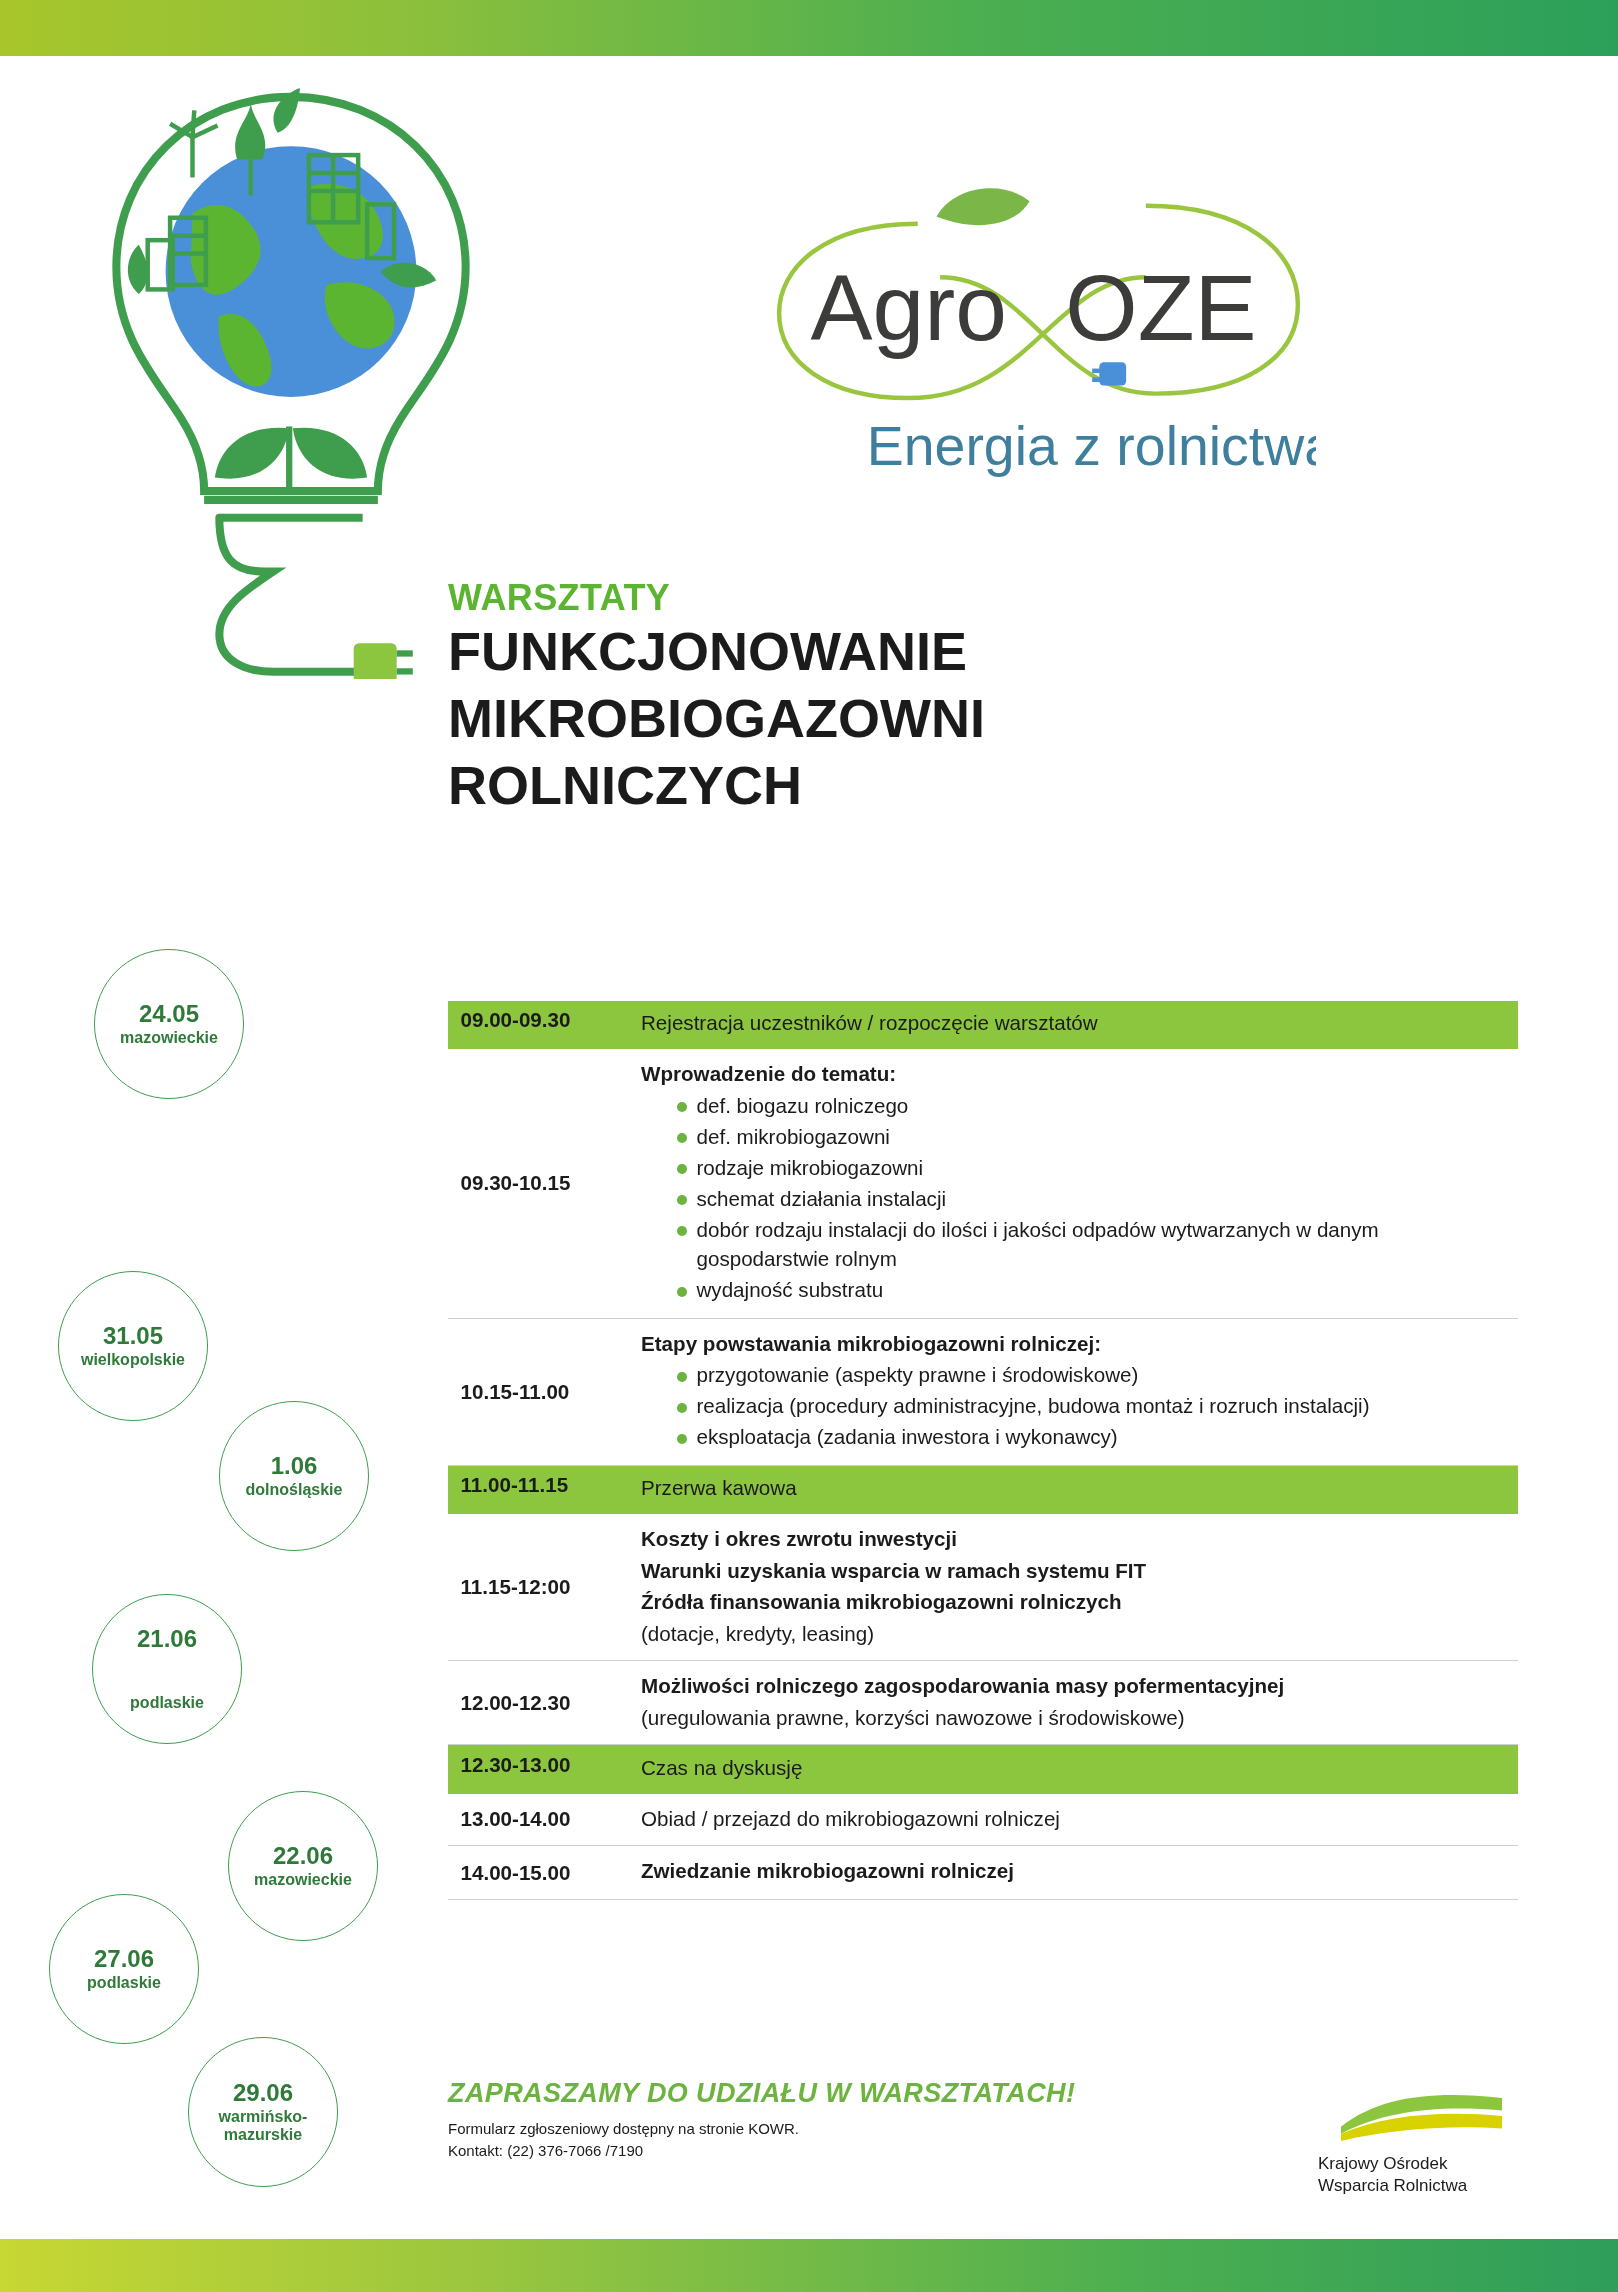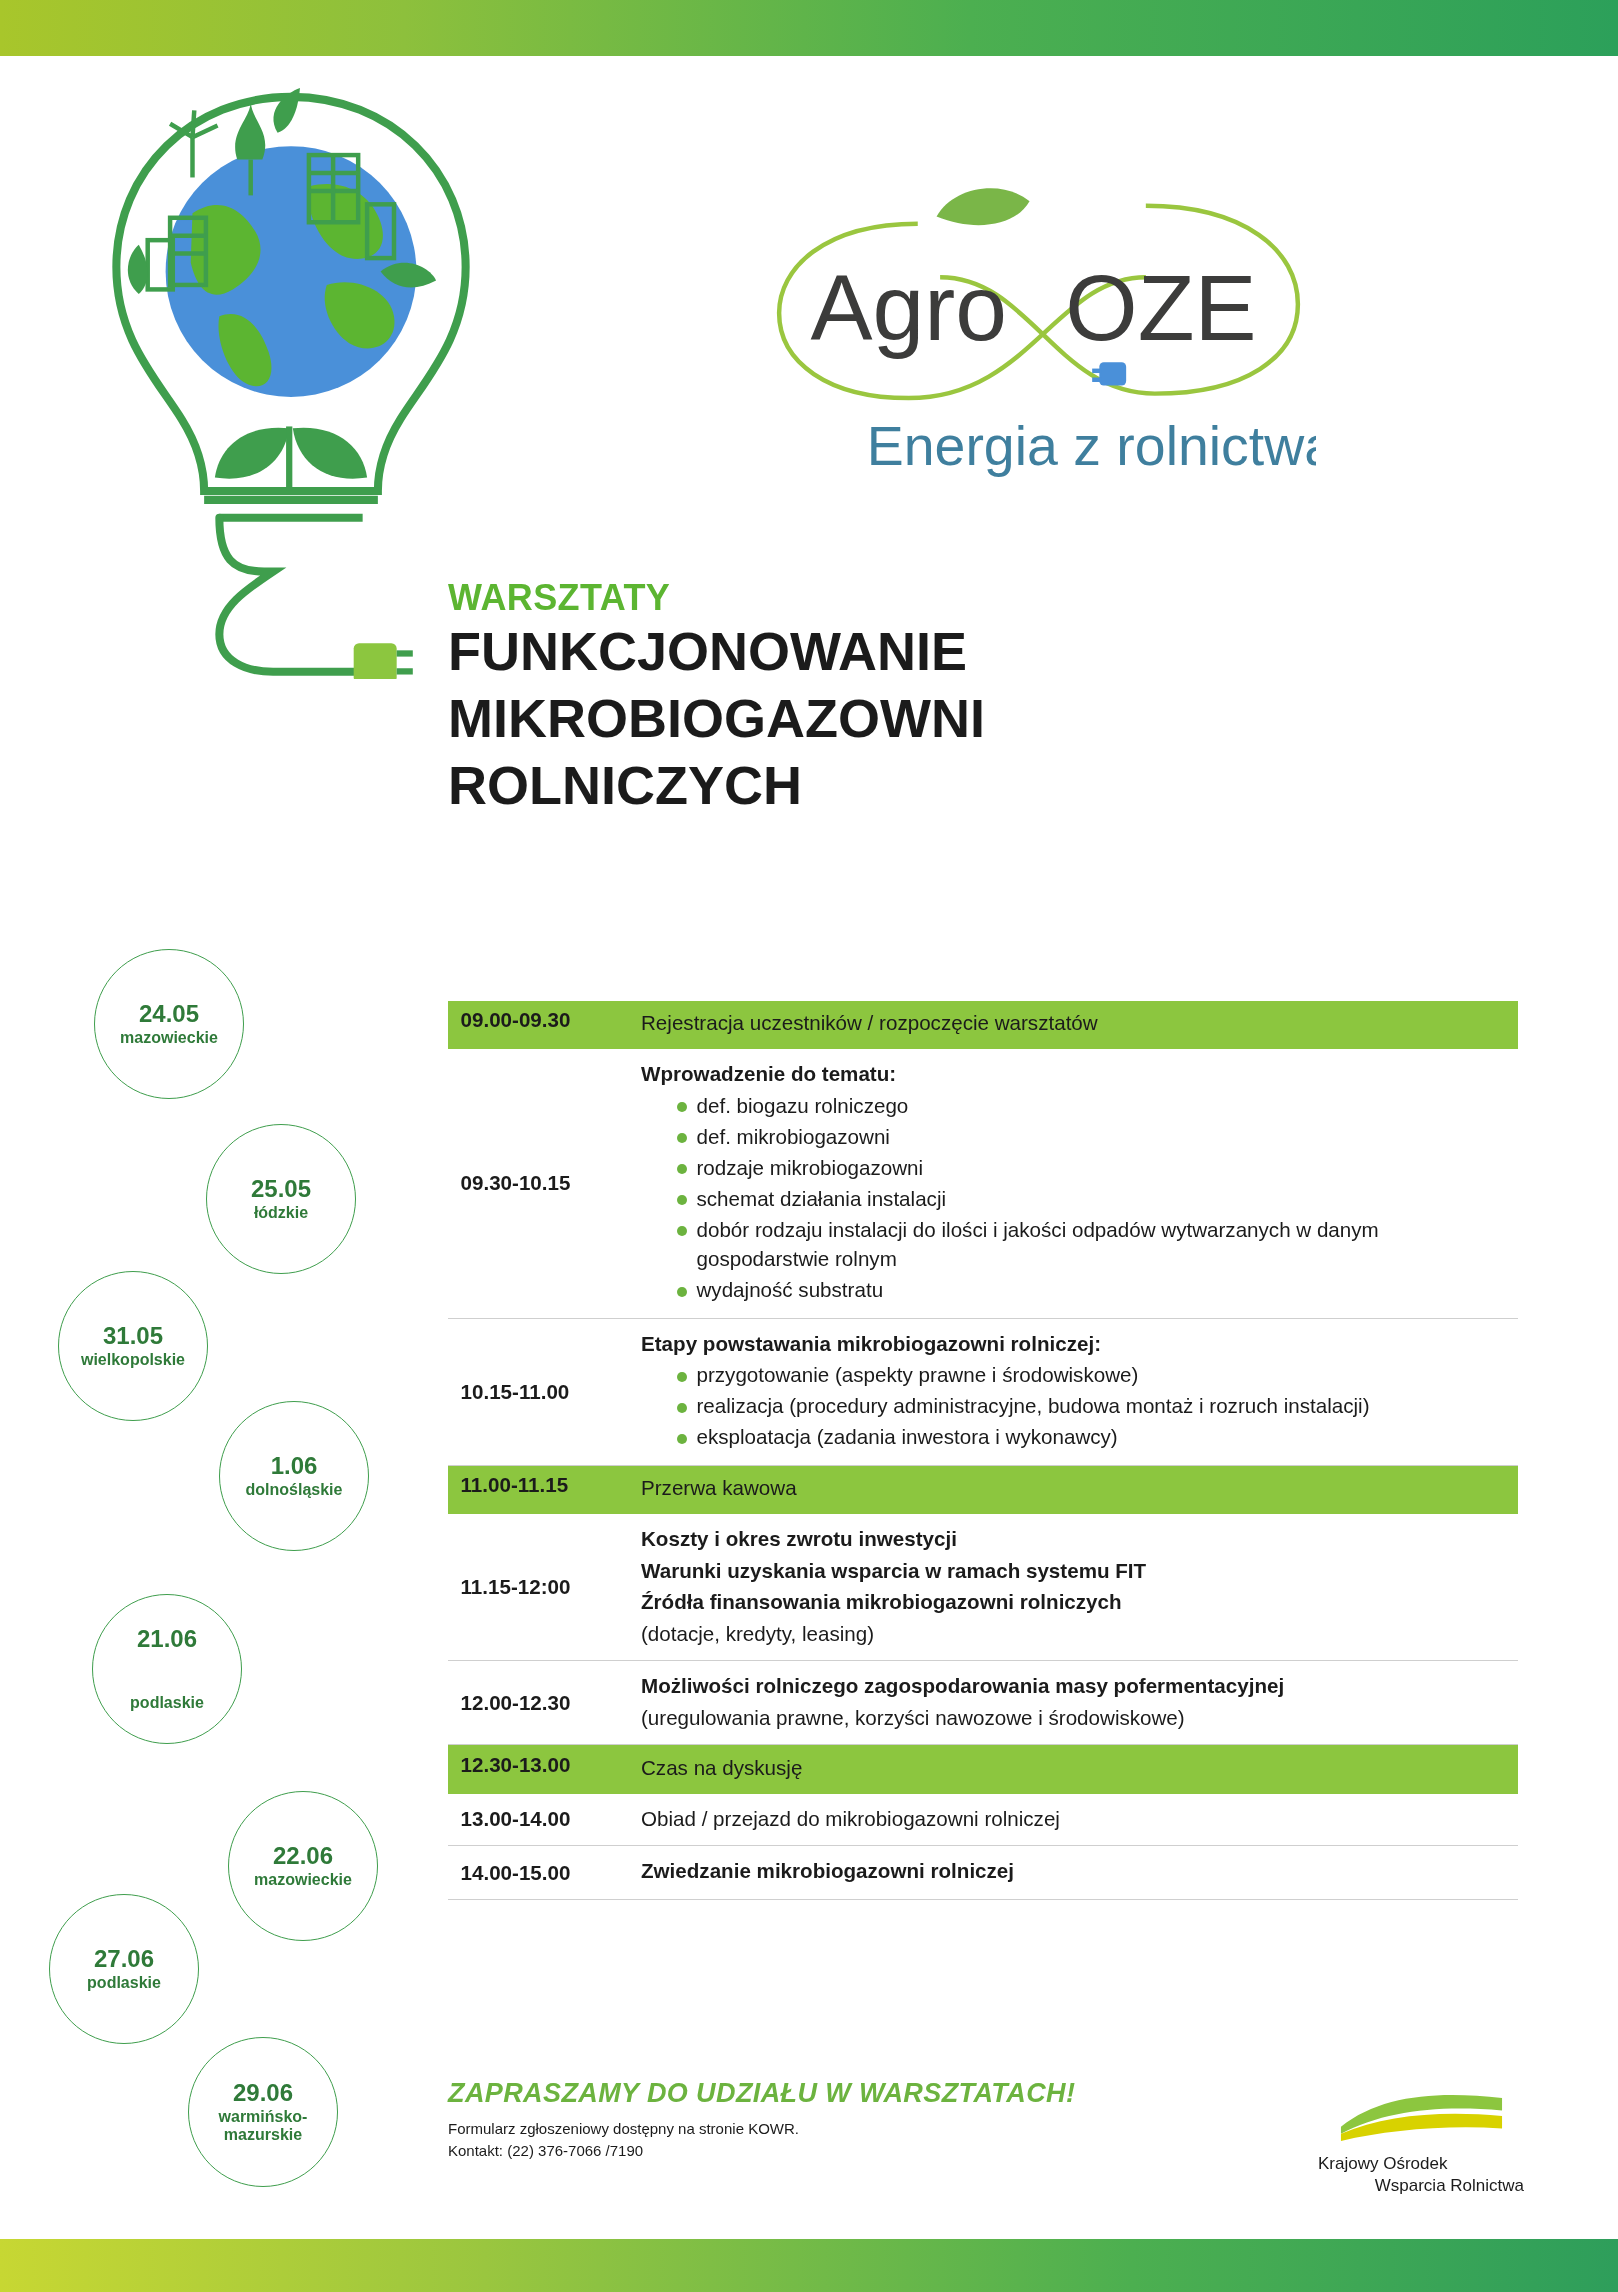--- a/index.html
+++ b/index.html
@@ -278,24 +278,20 @@
     <div class="title-sub">FUNKCJONOWANIE</div>
     <div class="title-sub">MIKROBIOGAZOWNI</div>
     <div class="title-sub">ROLNICZYCH</div>
   </div>
 
   <div class="bubbles">
     <div class="bubble" style="left:45px; top:0;">
       <span class="d">24.05</span>
       <span class="r">mazowieckie</span>
     </div>
-    <div class="bubble" style="left:157px; top:175px;">
-      <span class="d">25.05</span>
-      <span class="r">łódzkie</span>
-    </div>
     <div class="bubble" style="left:9px; top:322px;">
       <span class="d">31.05</span>
       <span class="r">wielkopolskie</span>
     </div>
     <div class="bubble" style="left:170px; top:452px;">
       <span class="d">1.06</span>
       <span class="r">dolnośląskie</span>
     </div>
     <div class="bubble" style="left:43px; top:645px;gap:40px;">
       <span class="d">21.06</span>
@@ -396,17 +392,17 @@
     <div class="line">Formularz zgłoszeniowy dostępny na stronie KOWR.</div>
     <div class="line">Kontakt: (22) 376-7066 /7190</div>
   </div>
 
   <div class="kowr">
     <svg width="179" height="56" viewBox="0 0 200 62" xmlns="http://www.w3.org/2000/svg">
       <path d="M10 44 C55 8 120 4 190 12 L190 26 C120 20 60 26 10 52 Z" fill="#8cc63f"></path>
       <path d="M10 52 C60 30 125 26 190 32 L190 46 C125 42 62 48 10 60 Z" fill="#d8d200"></path>
     </svg>
     <div class="kowr-text">Krajowy Ośrodek</div>
-    <div class="kowr-text" style="margin-top:0;text-align:right;">Wsparcia Rolnictwa</div>
+    <div class="kowr-text" style="margin-top:0;">Wsparcia Rolnictwa</div>
   </div>
 
 </div>
 
 
 </body></html>

